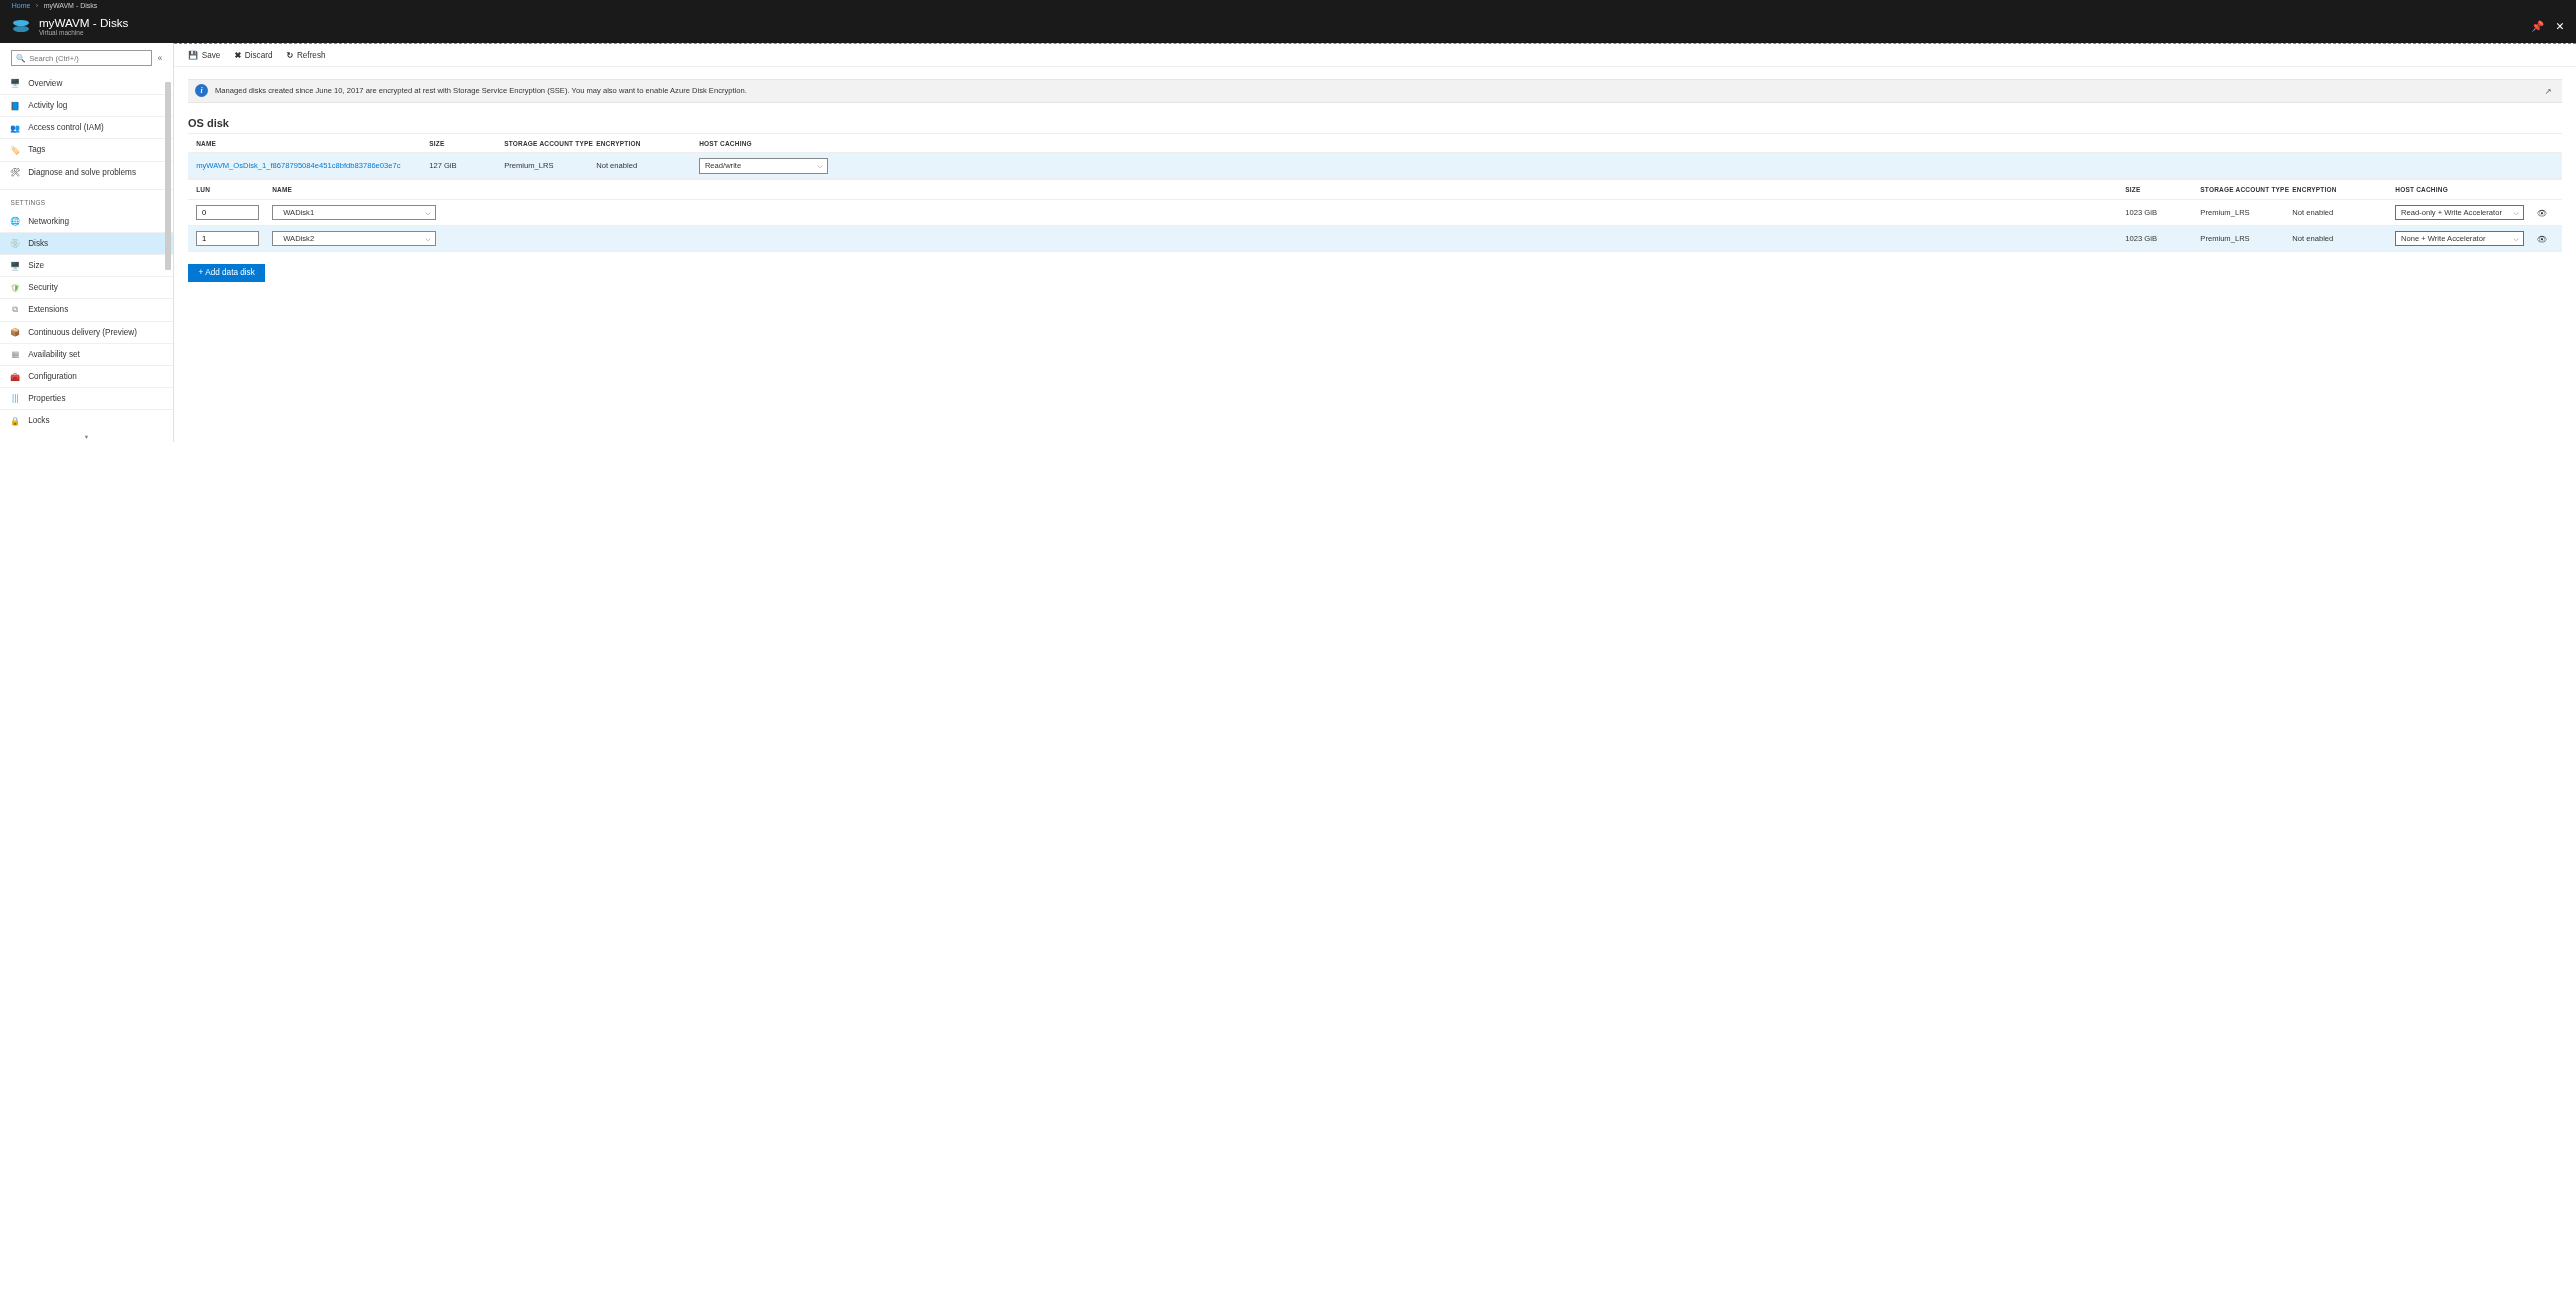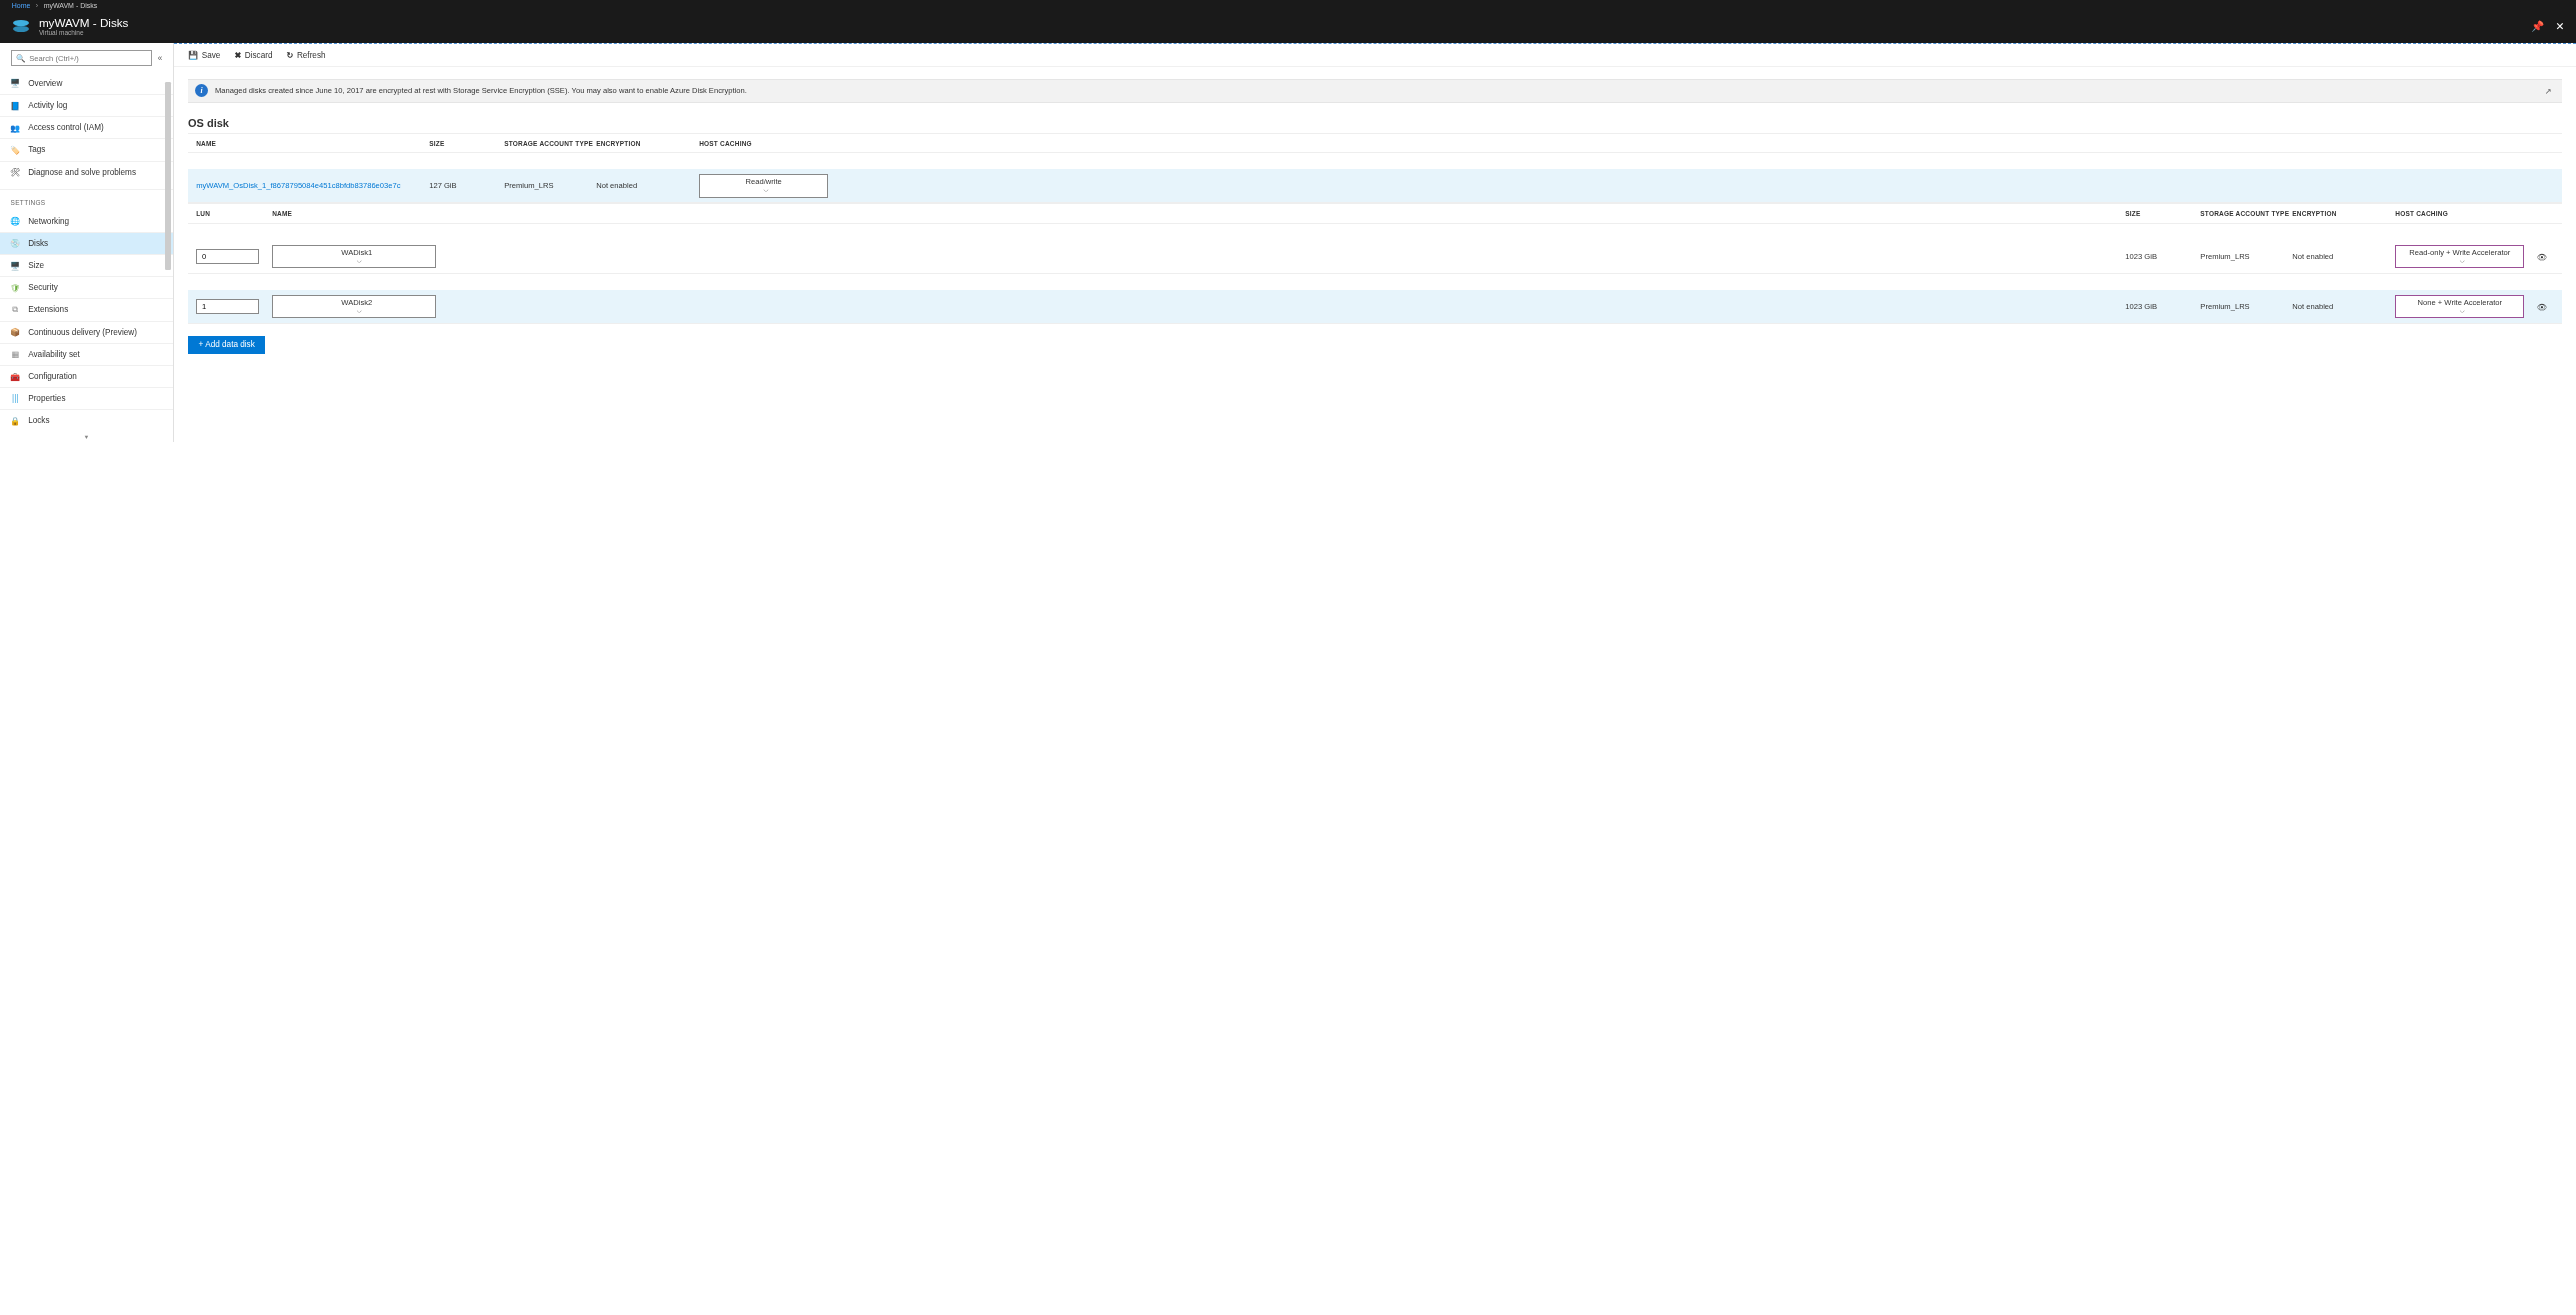--- a/index.html
+++ b/index.html
@@ -41,35 +41,35 @@
     
     .main { padding: 11.7px 14px; }
     .info-banner { background: #f2f2f2; border-top: 0.6px solid #e5e5e5; border-bottom: 0.6px solid #e5e5e5; padding: 4.7px 7px; display: flex; align-items: center; gap: 7px; font-size: 7.6px; color: #333; }
     .info-icon { width: 13px; height: 13px; border-radius: 50%; background: #2572c9; color: #fff; display: flex; align-items: center; justify-content: center; font-weight: bold; font-style: italic; font-family: Georgia, serif; flex-shrink: 0; }
     .info-banner .ext { margin-left: auto; color: #555; cursor: pointer; padding: 0 3.5px; font-size: 8.2px; }
     
     .section-title { font-size: 11px; color: #333; margin: 14px 0 3.5px; font-weight: 700; }
     
     .grid { border-top: 0.6px solid #eee; }
     .grid-header { display: flex; padding: 5.9px 8.2px; font-size: 6.5px; font-weight: 600; color: #333; letter-spacing: 0.2px; border-bottom: 0.6px solid #eee; }
-    .grid-row { display: flex; padding: 4.7px 8.2px; align-items: center; border-bottom: 0.6px solid #eee; font-size: 7.6px; margin-top: 16px; }
+    .grid-row { display: flex; padding: 4.7px 8.2px; align-items: center; border-bottom: 0.6px solid #eee; font-size: 7.6px; }
     .grid-row.highlight { background: #e7f4fb; }
     
     .col-lun { width: 76px; flex-shrink: 0; }
     .col-name { flex: 1; min-width: 158px; }
     .col-name-os { width: 233px; flex-shrink: 0; }
     .col-size { width: 75px; flex-shrink: 0; }
     .col-storage { width: 92px; flex-shrink: 0; }
     .col-enc { width: 103px; flex-shrink: 0; }
     .col-cache { width: 135px; flex-shrink: 0; }
     .col-extra { width: 23.5px; flex-shrink: 0; text-align: center; }
     
     .disk-link { color: #0078d4; cursor: pointer; }
     
-    .sel { border: 0.6px solid #888; background: #fff; padding: 2.3px 4.7px; display: flex; align-items: center; justify-content: space-between; cursor: pointer; font-size: 7.6px; width: 100%; max-width: 129px; flex-direction: column; }
+    .sel { border: 0.6px solid #888; background: #fff; padding: 2.3px 4.7px; display: flex; align-items: center; justify-content: space-between; cursor: pointer; font-size: 7.6px; width: 100%; max-width: 129px; }
     .sel.purple { border-color: #9b4f96; }
     .sel .chev { font-size: 6.5px; color: #555; margin-left: 4.7px; }
     .sel-name { max-width: 164px; padding-left: 10px; }
     .lun-input { border: 0.6px solid #888; padding: 2.3px 4.7px; width: 63px; background: #fff; font-size: 7.6px; }
     
     .disable-icon { font-size: 8.2px; color: #333; cursor: pointer; position: relative; display: inline-block; }
     
     .add-btn { background: #0078d4; color: #fff; border: none; padding: 4.7px 10.6px; font-size: 8.2px; cursor: pointer; margin-top: 11.7px; }
     
     .down-arrow { font-size: 5.9px; color: #888; text-align: center; padding: 2.3px 0; }

